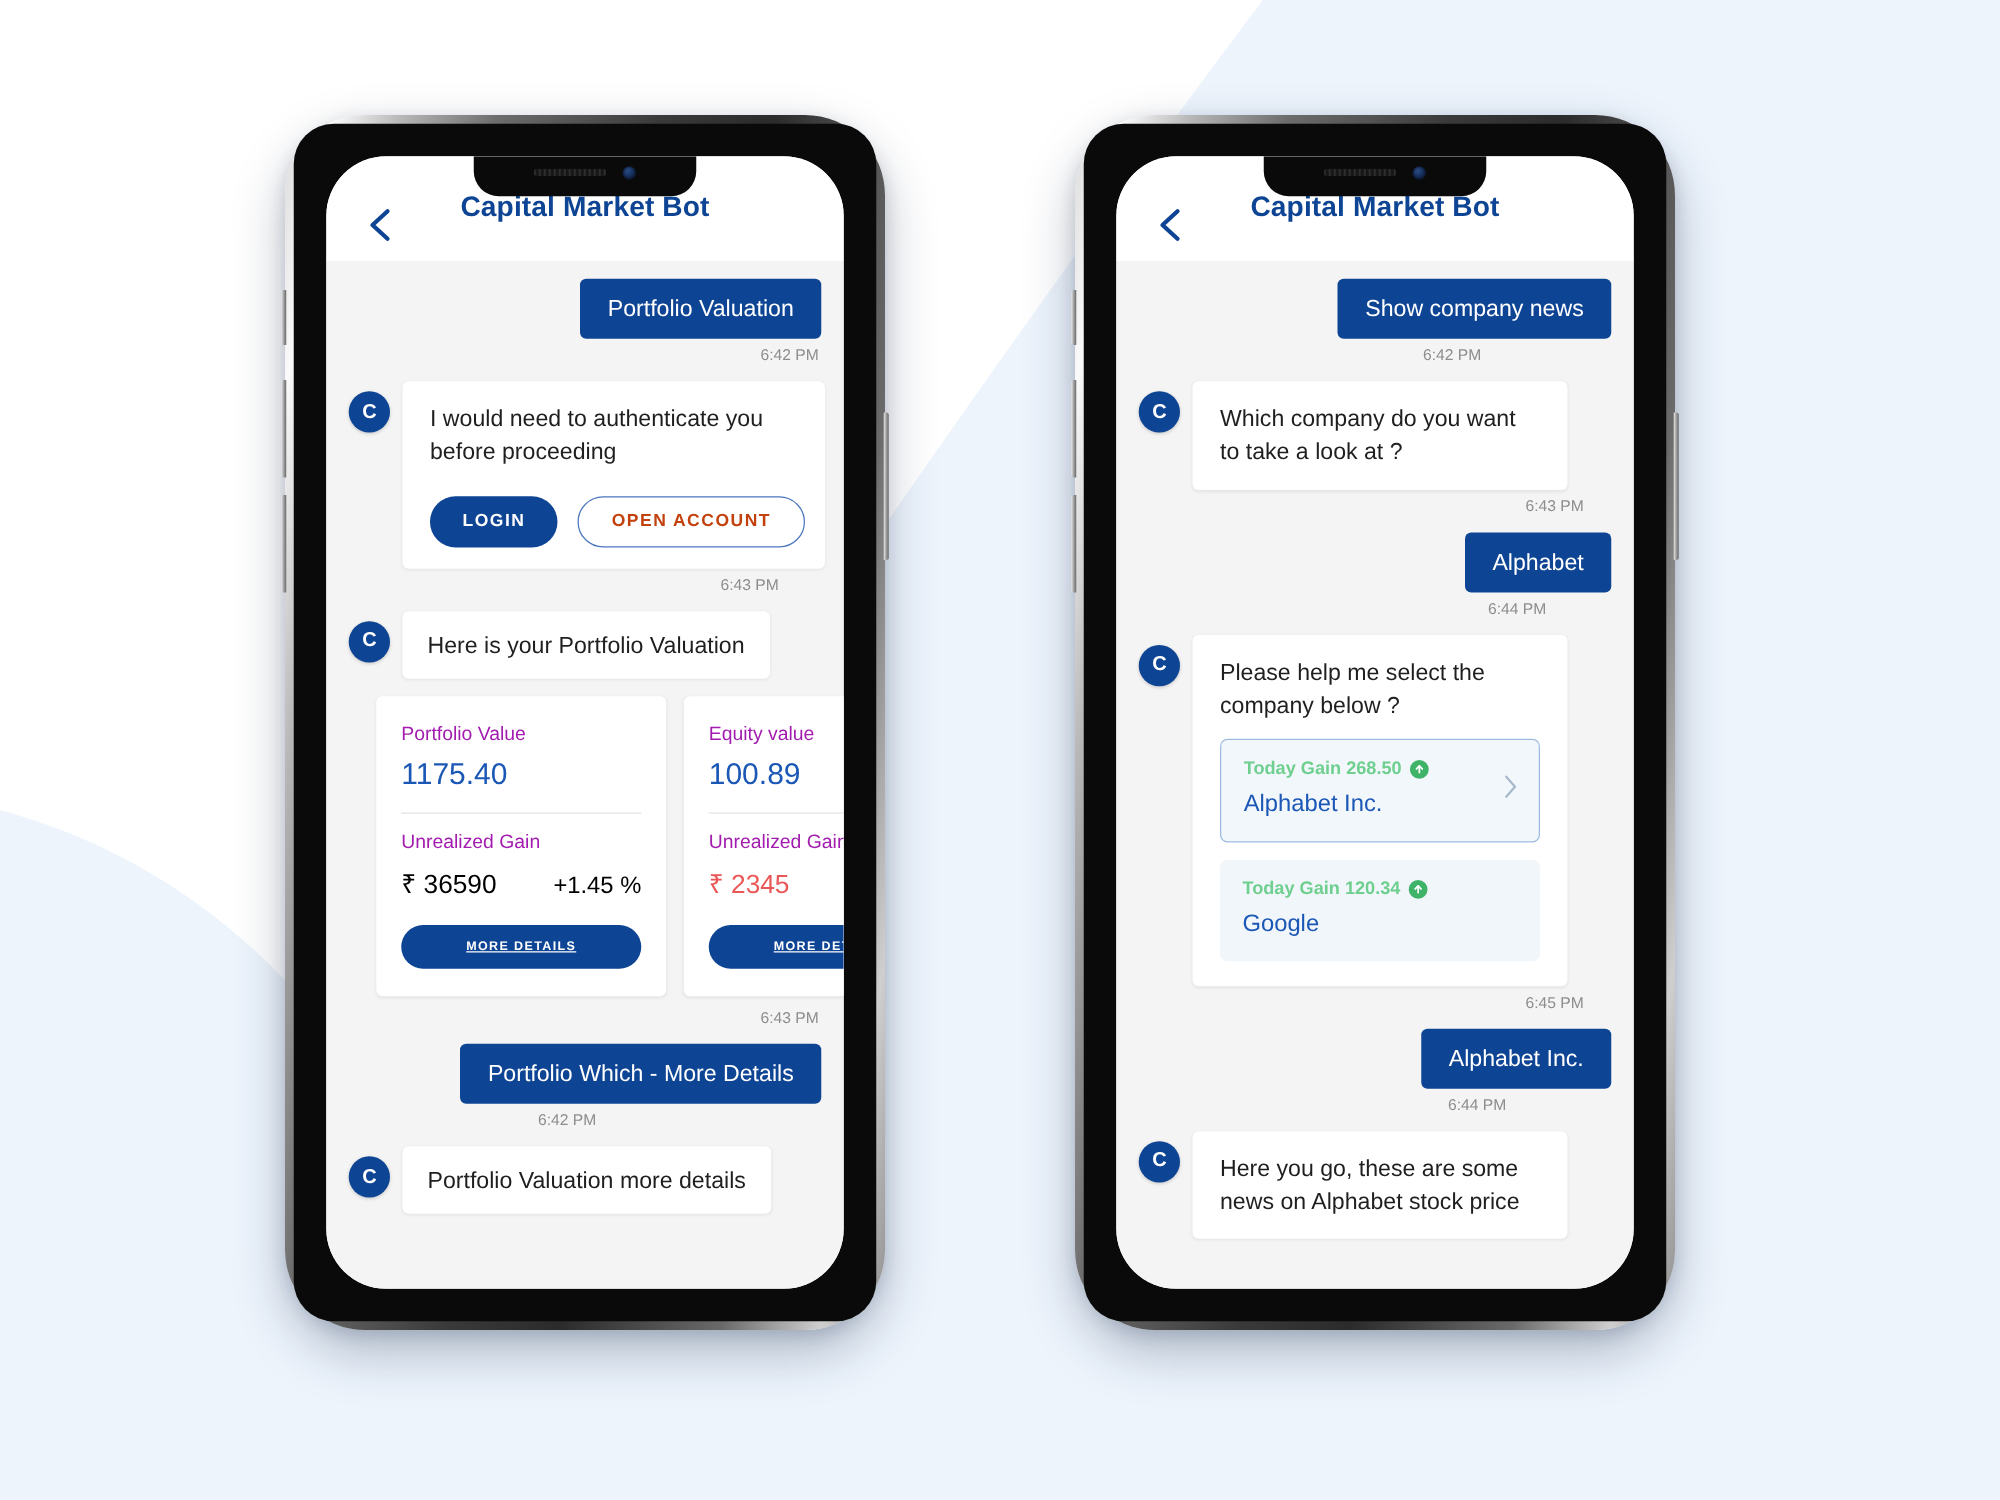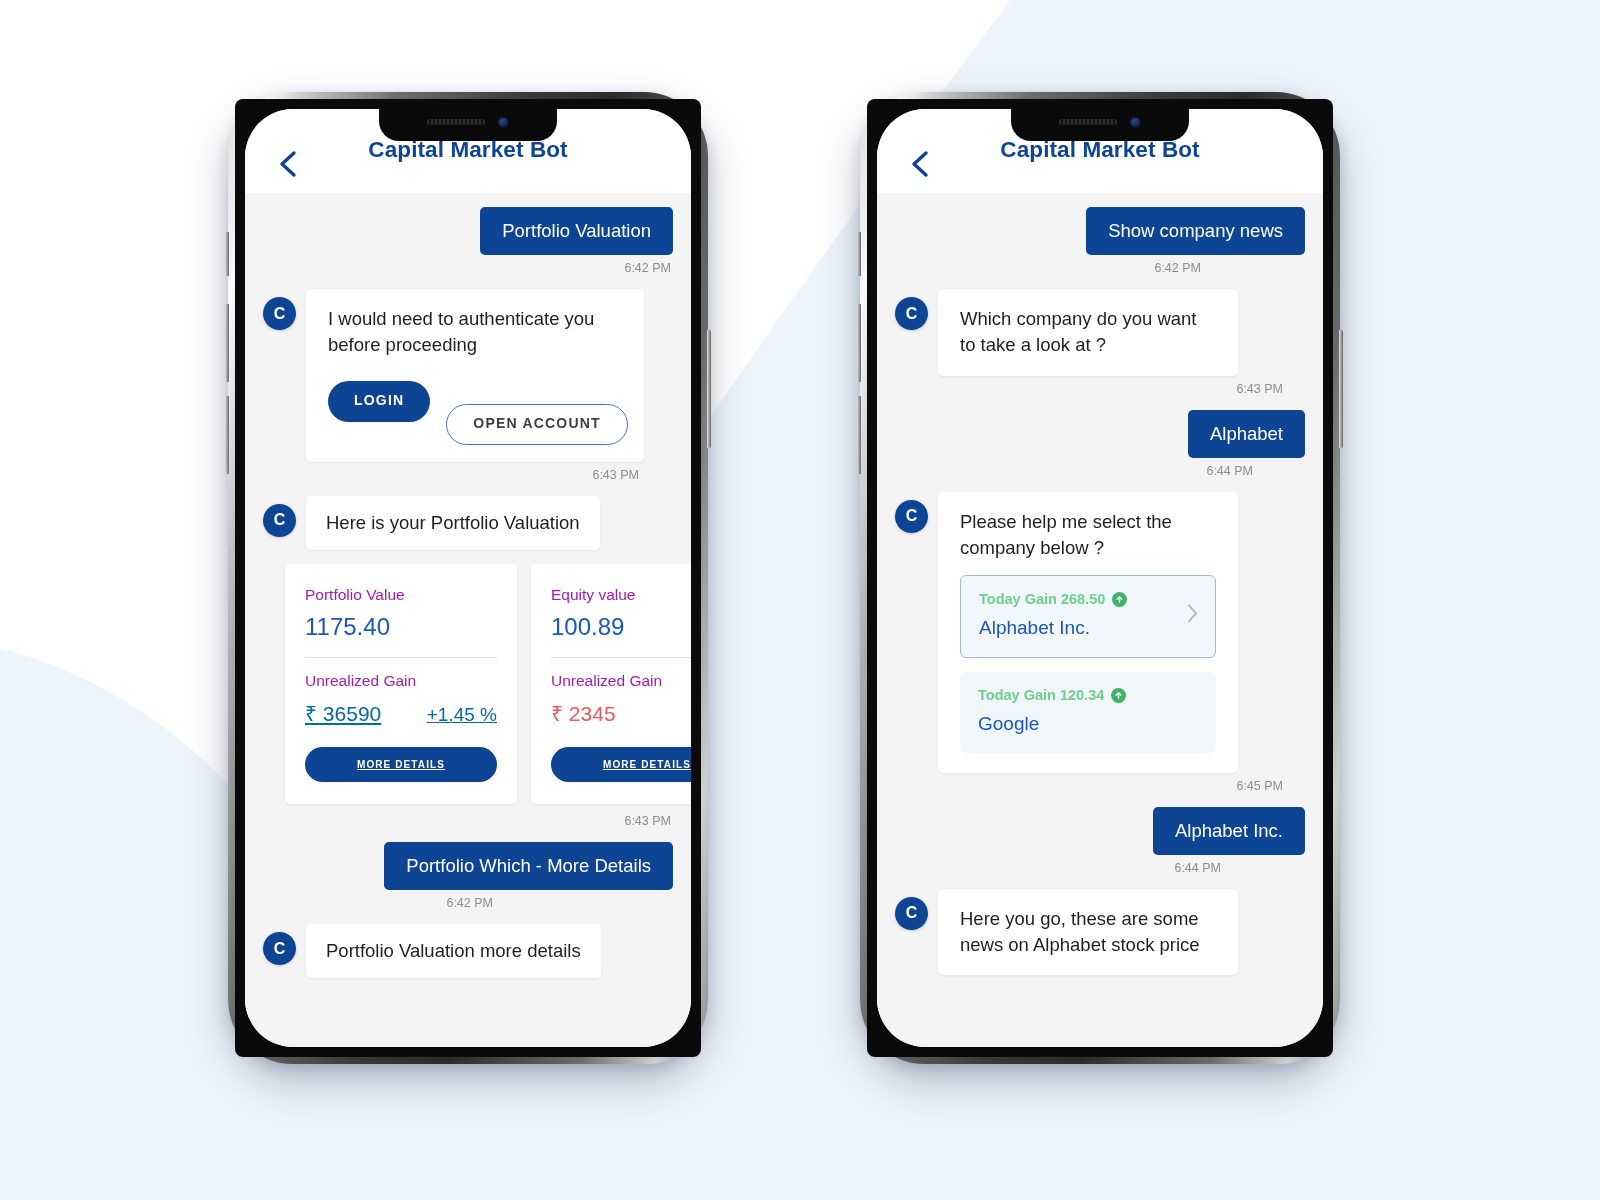--- a/index.html
+++ b/index.html
@@ -18,23 +18,23 @@
   .phone {
     position: absolute;
     z-index: 2;
     border-radius: 64px;
     background: linear-gradient(100deg,#d9d9d9 0%,#fafafa 6%,#b9b9b9 14%,#6d6d6d 26%,#3a3a3a 46%,#2b2b2b 60%,#6a6a6a 80%,#cfcfcf 92%,#8e8e8e 100%);
     padding: 7px;
     box-shadow: 0 18px 42px rgba(20,35,70,.28), 0 4px 14px rgba(20,35,70,.16);
   }
   .phone-inner {
     width: 100%; height: 100%;
-    border-radius: 8px;
+    border-radius: 32px;
     background: #0a0a0a;
-    padding: 10px;
+    padding: 26px;
     position: relative;
   }
   .screen {
     width: 100%; height: 100%;
     border-radius: 48px;
     background: #f4f4f4;
     overflow: hidden;
     position: relative;
   }
   .notch {
@@ -159,21 +159,21 @@
     height: 41px;
     display: flex; align-items: center; justify-content: center;
     font-size: 14px;
     font-weight: bold;
     letter-spacing: 1.2px;
     cursor: pointer;
     white-space: nowrap;
     text-align: right;
   }
   .pill.filled { background: #0e4494; color: #ffffff; }
-  .pill.outline { background: #ffffff; color: #404040; border: 1.5px solid #4a76bd; margin-top: 23px; }
+  .pill.outline { background: #ffffff; color: #c2410c; border: 1.5px solid #4a76bd; }
 
   .divider-label {
     text-align: center;
     color: #a3a3a3;
     font-size: 17px;
     margin: 10px 0 16px 0;
   }
 
   
   .cards-strip {
@@ -189,21 +189,21 @@
     flex: none;
     padding: 22px 20px 22px 20px;
     box-shadow: 0 1px 3px rgba(0,0,0,.07);
   }
   .pcard .lbl { font-size: 15.5px; color: #a21caf; margin-bottom: 9px; }
   .pcard .val { font-size: 24px; color: #1b57b5; margin-bottom: 16px; }
   .pcard .hr { height: 1px; background: #e3e3e3; margin: 0 0 14px 0; }
   .pcard .gain-row { display: flex; align-items: baseline; justify-content: space-between; margin-bottom: 20px; }
   .pcard .amt { font-size: 21px; }
   .pcard .pct { font-size: 19px; }
-  .gain-pos { color: #0369a1; text-decoration: underline; }
+  .gain-pos { color: #000000; }
   .gain-neg { color: #eb5757; }
   .card-btn {
     background: #0e4494;
     color: #ffffff;
     border-radius: 22px;
     height: 35px;
     display: flex; align-items: center; justify-content: center;
     font-size: 10px;
     font-weight: bold;
     letter-spacing: 1.1px;

